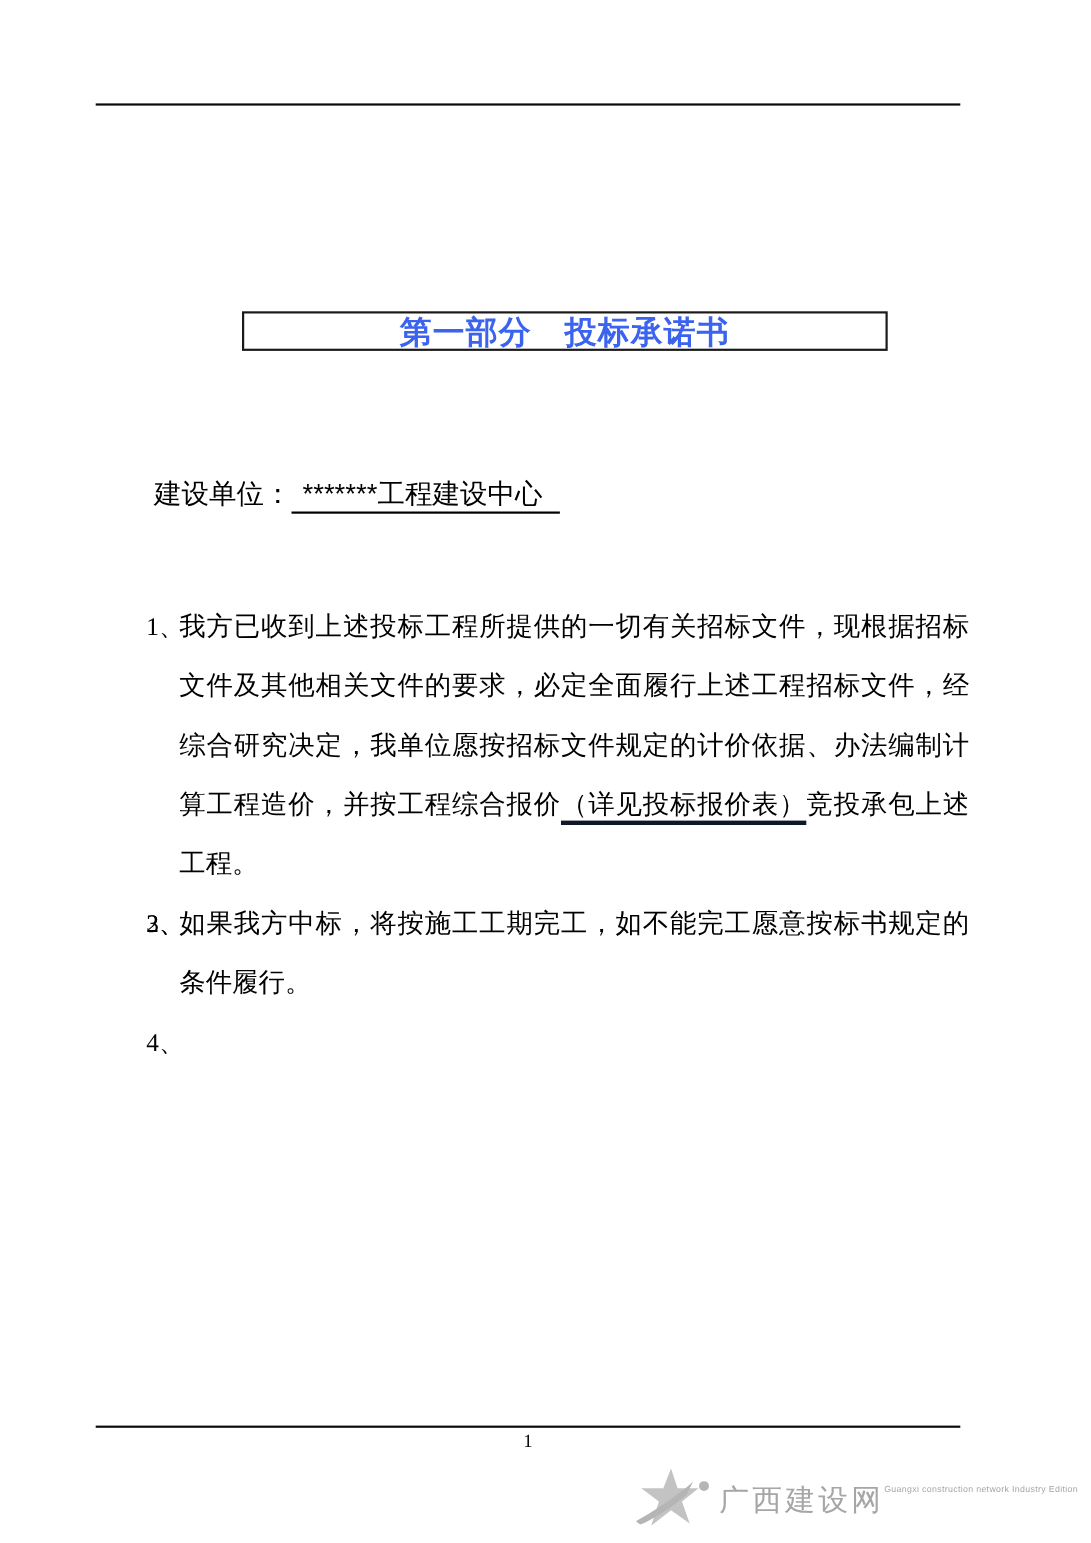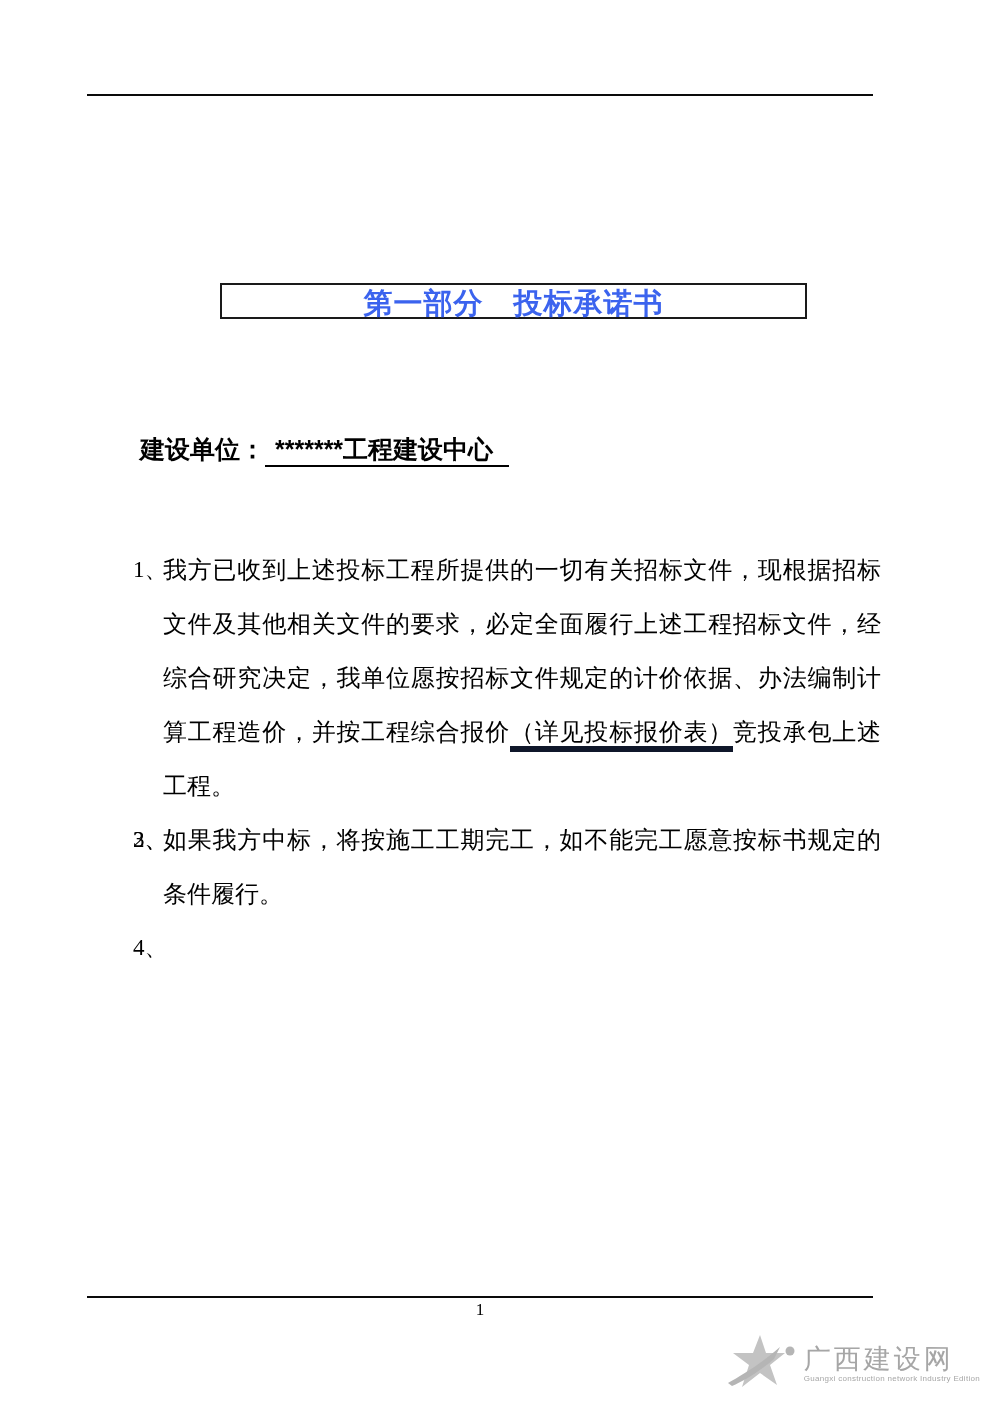--- a/index.html
+++ b/index.html
@@ -20,60 +20,60 @@
     border:2px solid #1a1a1a;box-sizing:border-box;
     display:flex;align-items:center;justify-content:center;margin-top:36px;
   }
   .title-text{
     font-size:29px;font-weight:bold;letter-spacing:1px;
     line-height:30px;white-space:nowrap;
     transform:translateY(2px);
   }
   .fields{
     position:absolute;left:140px;top:422px;width:760px;
-    font-size:25px;line-height:55px;font-weight:700;
+    font-size:25px;line-height:55px;font-weight:400;
   }
   .field-row{white-space:nowrap;}
   .field-underline{
     border-bottom:2px solid #000;
     padding:0 16px 2px 10px;
   }
   .list{
     position:absolute;left:133px;top:543px;width:748px;
     font-size:24px;line-height:54px;
   }
   .list-item{
     position:relative;padding-left:30px;
     text-align:justify;text-justify:inter-ideograph;
   }
   .num{
     position:absolute;left:0;top:0;
     font-family:"Liberation Serif","DejaVu Serif",serif;
     font-size:23px;
   }
   .u{
-    border-bottom:6px solid #0f172a;
+    border-bottom:4px solid #0f172a;
     padding-bottom:1px;
   }
   .footer-rule{
     position:absolute;left:87px;top:1296px;width:786px;height:0;
     border-top:2px solid #0a0a0a;
   }
   .page-number{
     position:absolute;left:87px;top:1300px;width:786px;
     text-align:center;
     font-family:"Liberation Serif","DejaVu Serif",serif;
     font-size:17px;
   }
   .watermark{
     position:absolute;right:12px;bottom:8px;
     display:flex;align-items:center;
   }
   .wm-star{flex:0 0 auto;margin-right:4px;}
-  .wm-textcol{display:flex;flex-direction:column;align-items:flex-start;}
+  .wm-textcol{display:flex;flex-direction:row;align-items:flex-start;}
   .wm-cn{
     font-size:27px;letter-spacing:3px;line-height:30px;
     font-family:"Liberation Serif","DejaVu Serif",serif;
     white-space:nowrap;
   }
   .wm-en{
     font-size:8px;letter-spacing:0.3px;line-height:10px;
     white-space:nowrap;
     text-align:center;
   }

